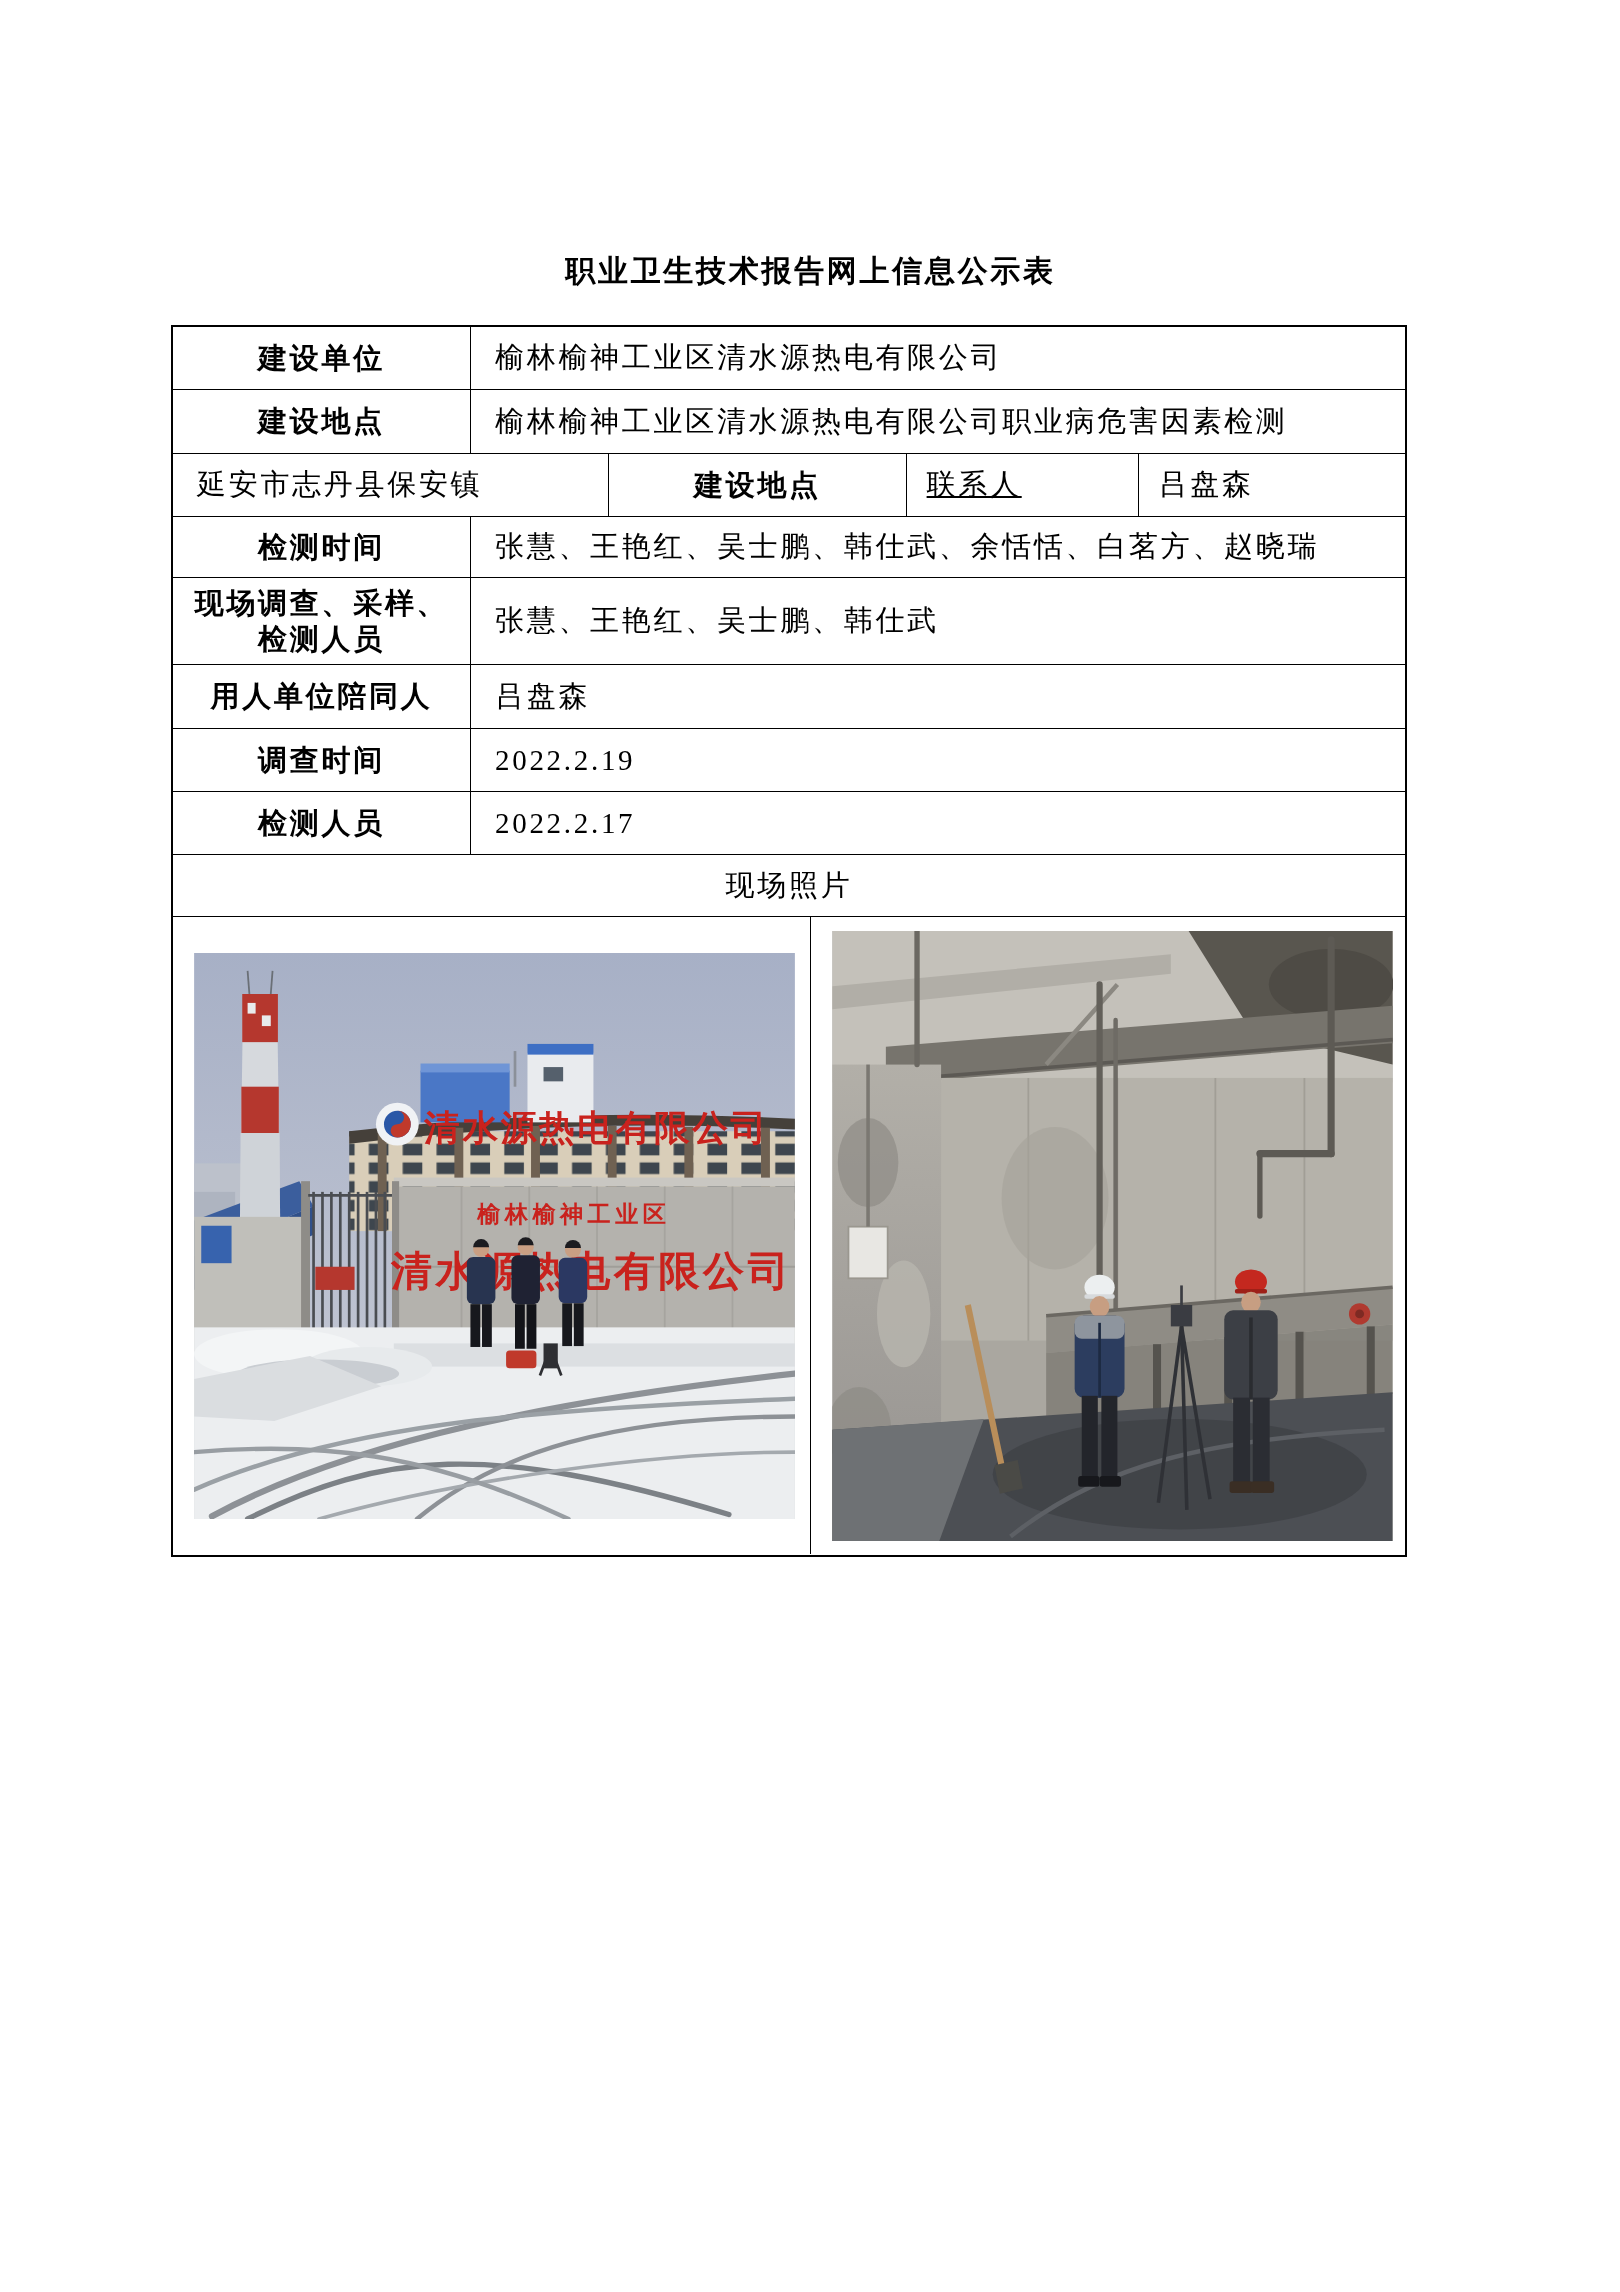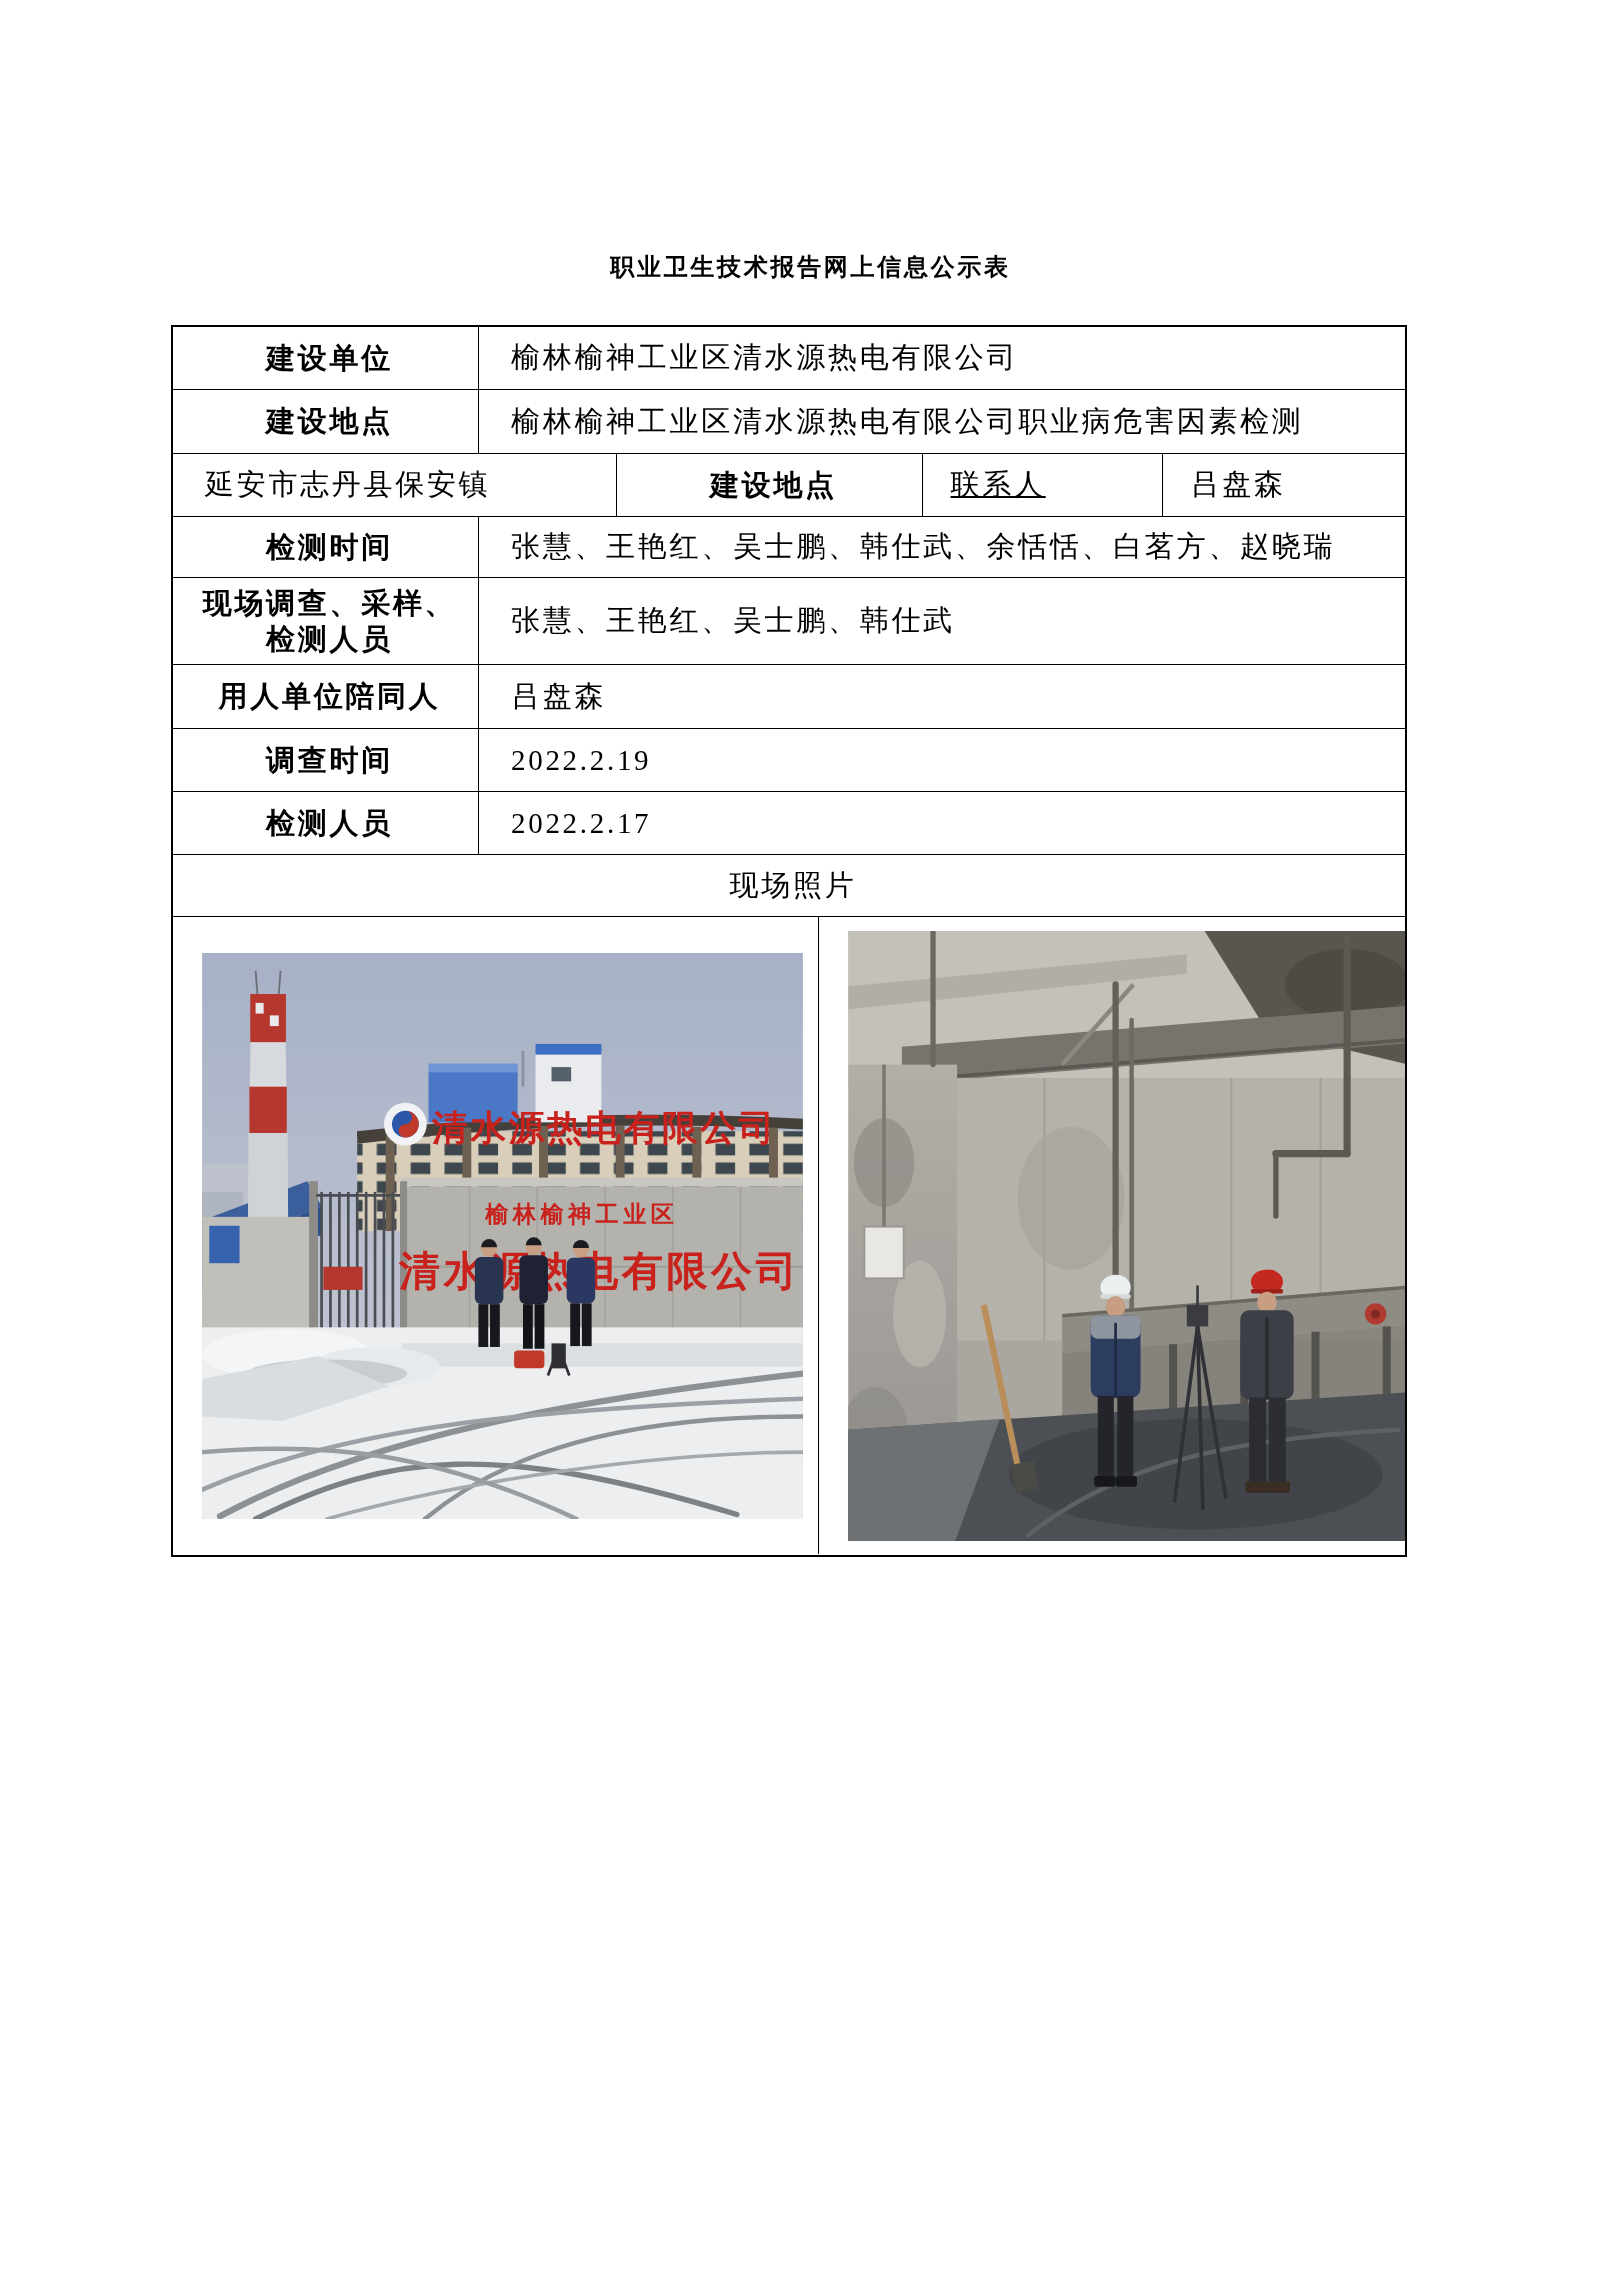--- a/index.html
+++ b/index.html
@@ -1,28 +1,28 @@
 <!DOCTYPE html>
 <html style="font-size:14.3px"><head>
 <meta charset="utf-8">
 <style>
   html,body{margin:0;padding:0;background:#ffffff;}
   body{width:1621px;height:2293px;position:relative;
        font-family:"Liberation Serif","DejaVu Serif",serif;color:#000;}
   .page{position:absolute;left:0;top:0;width:1621px;height:2293px;background:#fff;}
 
   .doc-title{position:absolute;left:0;top:251px;width:1621px;text-align:center;
-             font-size:24px;font-weight:700;letter-spacing:2.7px;}
+             font-size:30px;font-weight:700;letter-spacing:2.7px;}
 
   .tbl{position:absolute;left:171px;top:325px;width:1236px;height:1232px;
        border:2.7px solid #000;box-sizing:border-box;background:#fff;}
   .trow{display:flex;box-sizing:border-box;border-bottom:1.8px solid #000;}
   .trow:last-child{border-bottom:none;}
   .cell{box-sizing:border-box;display:flex;align-items:center;
-        font-size:29px;letter-spacing:2.7px;overflow:hidden;margin-left:8px;}
+        font-size:29px;letter-spacing:2.7px;overflow:hidden;}
   .cell.b-r{border-right:1.8px solid #000;}
   .c-label{width:298px;flex:0 0 298px;justify-content:center;text-align:center;
            font-weight:700;flex-direction:column;line-height:1.25;}
   .c-value{flex:1 1 auto;padding-left:24px;}
   .c-mid{flex:0 0 436px;width:436px;padding-left:24px;}
   .c-contact{flex:0 0 232px;width:232px;padding-left:19.6px;text-decoration:underline;}
   .c-contactval{flex:1 1 auto;padding-left:19.6px;}
   .c-photos-header{flex:1 1 auto;justify-content:center;font-weight:400;}
   .photo-cell{position:relative;flex:0 0 638px;width:638px;}
   .photo-cell.right{flex:1 1 auto;width:auto;}

